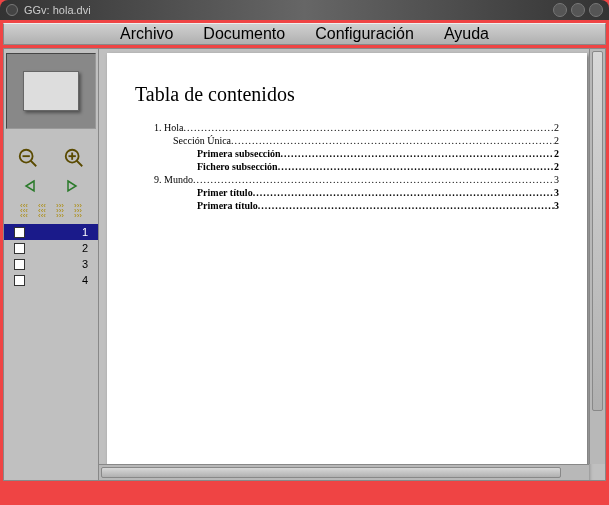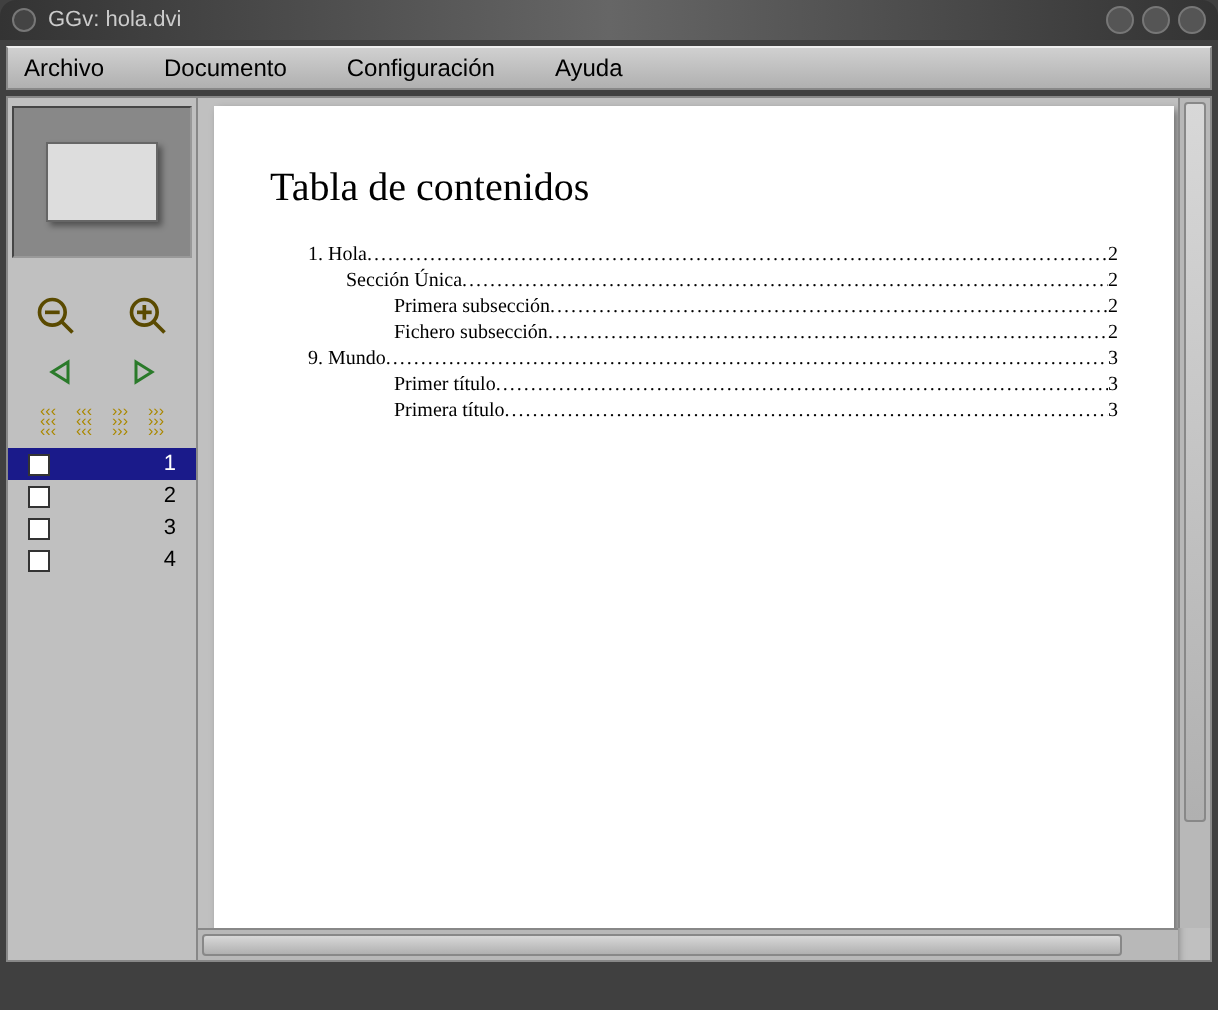--- a/index.html
+++ b/index.html
@@ -1,26 +1,26 @@
 <!DOCTYPE html>
 <html><head>
 <meta charset="utf-8">
 <style>
   * { box-sizing: border-box; margin: 0; padding: 0; }
   body { font-family: sans-serif; font-size: 12px; background: #000; width: 609px; height: 505px; overflow: hidden; }
   
-  .window { width: 609px; height: 505px; background: #404040; position: relative; }
+  .window { width: 609px; height: 505px; background: #ef4444; position: relative; }
   
   .titlebar { height: 20px; background: linear-gradient(to right, #333, #666, #333); display: flex; align-items: center; padding: 0 6px; color: #ccc; font-size: 11px; border-radius: 8px 8px 0 0; }
   .titlebar .tb-icon { width: 12px; height: 12px; border: 1px solid #777; border-radius: 50%; margin-right: 6px; background: #444; }
   .titlebar .tb-title { flex: 1; }
   .titlebar .tb-controls { display: flex; gap: 4px; }
   .titlebar .tb-btn { width: 14px; height: 14px; border: 1px solid #777; border-radius: 50%; background: #555; }
   
-  .menubar { height: 22px; background: linear-gradient(#d0d0d0, #b0b0b0); border: 1px solid #888; border-top: 1px solid #eee; display: flex; align-items: center; padding: 0 8px; gap: 30px; font-size: 12px; margin: 3px; }
+  .menubar { height: 22px; background: linear-gradient(#d0d0d0, #b0b0b0); border: 1px solid #888; border-top: 1px solid #eee; display: flex; align-items: center; padding: 0 8px; gap: 30px; font-size: 16px; margin: 3px; justify-content: center; }
   .menubar .menu-item { cursor: pointer; color: #000; }
   .menubar .menu-item.help { margin-left: 0; }
   
   .content { display: flex; height: 433px; margin: 0 3px; }
   
   .sidebar { width: 96px; background: #c0c0c0; border: 1px solid #888; display: flex; flex-direction: column; align-items: center; padding-top: 4px; }
   .thumb-area { width: 90px; height: 76px; background: #888; display: flex; align-items: center; justify-content: center; margin-bottom: 8px; border: 1px inset #999; }
   .thumb { width: 56px; height: 40px; background: #ddd; border: 1px solid #666; box-shadow: 2px 2px 3px rgba(0,0,0,0.4); }
   
   .zoom-row { display: flex; gap: 20px; margin: 8px 0 6px; }
@@ -43,21 +43,21 @@
   .doc-area { flex: 1; background: #c0c0c0; border: 1px solid #888; border-left: none; position: relative; overflow: hidden; }
   .page { position: absolute; left: 8px; top: 4px; width: 480px; height: 480px; background: #fff; box-shadow: 2px 2px 4px rgba(0,0,0,0.4); padding: 30px 28px; }
   .doc-title { font-size: 20px; font-weight: normal; margin-bottom: 16px; font-family: serif; }
   .toc { font-size: 10px; font-family: serif; }
   .toc-line { display: flex; white-space: nowrap; margin-bottom: 2px; }
   .toc-label { }
   .toc-dots { flex: 1; overflow: hidden; letter-spacing: 1px; }
   .toc-pg { }
   .lvl0 { margin-left: 19px; font-weight: normal; }
   .lvl1 { margin-left: 38px; text-align: right; }
-  .lvl2 { margin-left: 62px; }
+  .lvl2 { margin-left: 62px; font-weight: bold; }
   
   .scrollbar-v { position: absolute; right: 0; top: 0; bottom: 16px; width: 16px; background: #b8b8b8; border-left: 1px solid #888; }
   .scrollbar-h { position: absolute; left: 0; right: 16px; bottom: 0; height: 16px; background: #b8b8b8; border-top: 1px solid #888; }
   .sb-thumb-v { position: absolute; left: 2px; right: 2px; top: 2px; height: 360px; background: linear-gradient(#d8d8d8,#b0b0b0); border: 1px solid #888; border-radius: 2px; }
   .sb-thumb-h { position: absolute; top: 2px; bottom: 2px; left: 2px; width: 460px; background: linear-gradient(#d8d8d8,#b0b0b0); border: 1px solid #888; border-radius: 2px; }
   
   .statusbar { height: 20px; margin: 2px 3px 3px; background: linear-gradient(#d0d0d0,#b8b8b8); border: 1px solid #888; display: flex; align-items: center; padding: 0 6px; font-size: 11px; white-space: nowrap; overflow: hidden; }
 </style>
 </head>
 <body>

